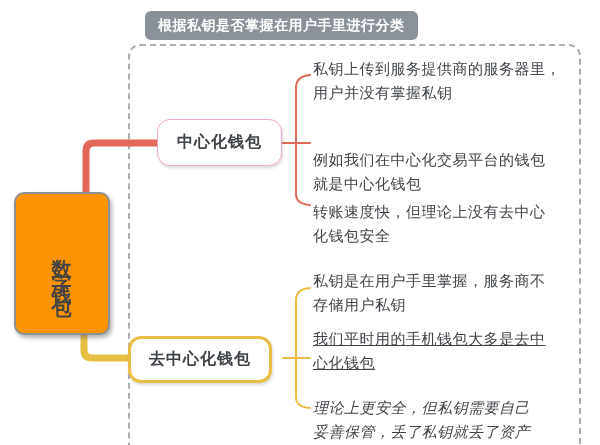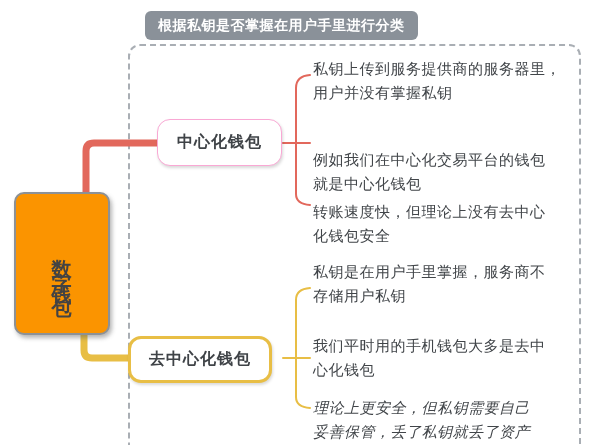--- a/index.html
+++ b/index.html
@@ -100,22 +100,22 @@
     font-size: 15px;
     line-height: 24px;
     color: #414549;
     letter-spacing: 0.5px;
     white-space: pre-line;
     z-index: 2;
   }
   .leaf-1 { top: 57px; }
   .leaf-2 { top: 128px; margin-top: 20px; }
   .leaf-3 { top: 200px; }
-  .leaf-4 { top: 260px; }
-  .leaf-5 { top: 334px; }
+  .leaf-4 { top: 269px; }
+  .leaf-5 { top: 327px; text-decoration: underline; }
   .leaf-6 { top: 396px; font-style: italic; }
 </style>
 </head>
 <body>
 
 <div class="boundary"></div>
 
 <svg class="connectors" viewBox="0 0 600 445" xmlns="http://www.w3.org/2000/svg">
 
   <path d="M 86 194 L 86 151 Q 86 143 94 143 L 158 143" fill="none" stroke-width="7" stroke-linecap="butt" stroke="#e2685c"></path>

